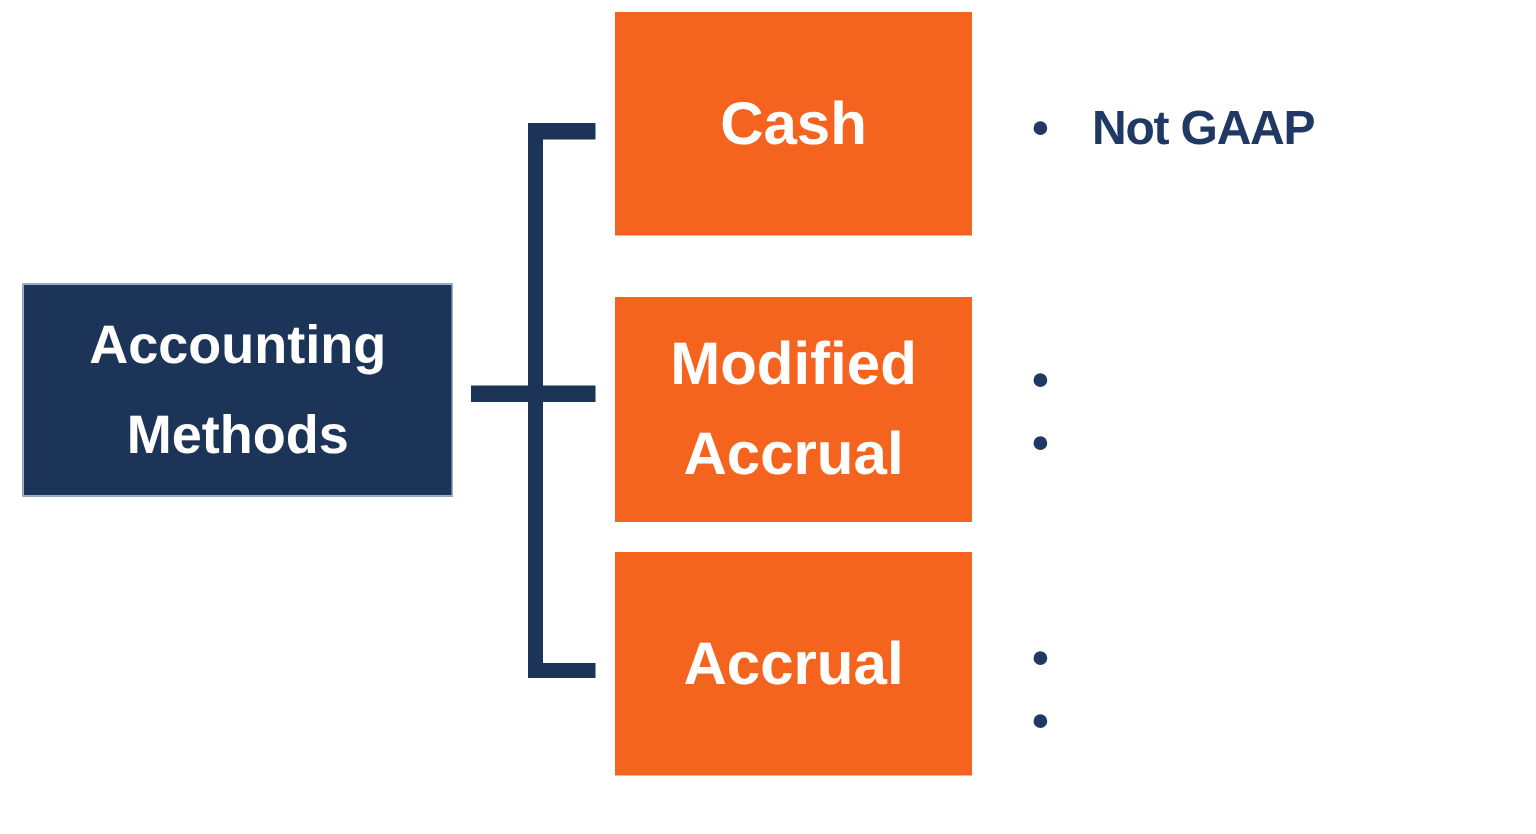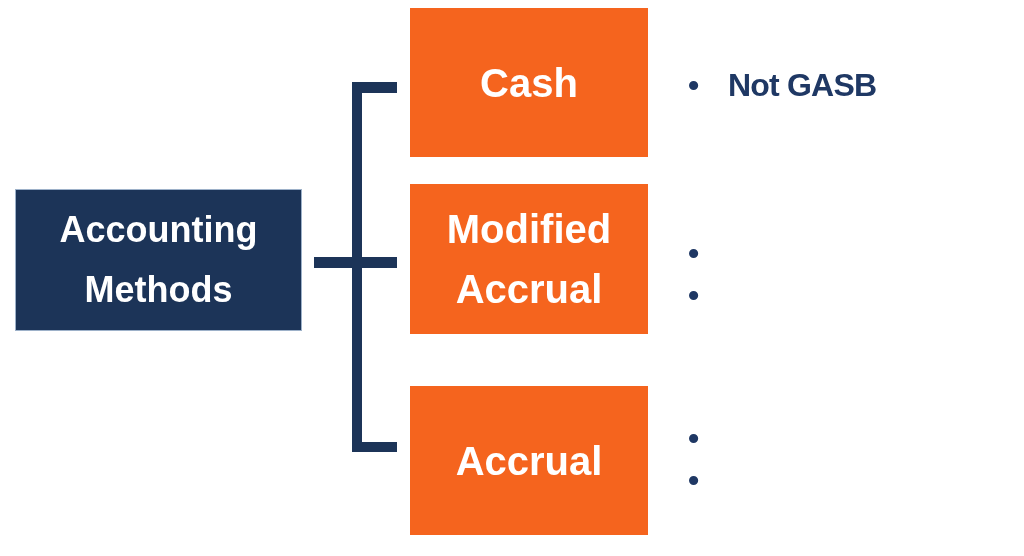--- a/index.html
+++ b/index.html
@@ -61,22 +61,22 @@
     padding: 0 12px;
     box-sizing: border-box;
   }
   .branch-box .label {
     color: #ffffff;
     font-size: 40px;
     font-weight: bold;
     line-height: 60px;
   }
   .branch-box.b1 { top: 8px;   height: 149px; }
-  .branch-box.b2 { top: 184px; height: 150px; }
-  .branch-box.b3 { top: 386px; height: 149px; }
+  .branch-box.b2 { top: 198px; height: 150px; }
+  .branch-box.b3 { top: 368px; height: 149px; }
 
   
   .bullets {
     position: absolute;
     left: 688px;
   }
   .bullets.g1 { top: 64px; }
   .bullets.g2 { top: 232px; }
   .bullets.g3 { top: 417px; }
   .bullet-row {
@@ -119,21 +119,21 @@
   <div class="branch-box b2">
     <span class="label">Modified Accrual</span>
   </div>
   <div class="branch-box b3">
     <span class="label">Accrual</span>
   </div>
 
   <div class="bullets g1">
     <div class="bullet-row">
       <span class="dot">•</span>
-      <span class="txt">Not GASB</span>
+      <span class="txt">Not GAAP</span>
     </div>
   </div>
 
   <div class="bullets g2">
     <div class="bullet-row">
       <span class="dot">•</span>
     </div>
     <div class="bullet-row">
       <span class="dot">•</span>
     </div>

